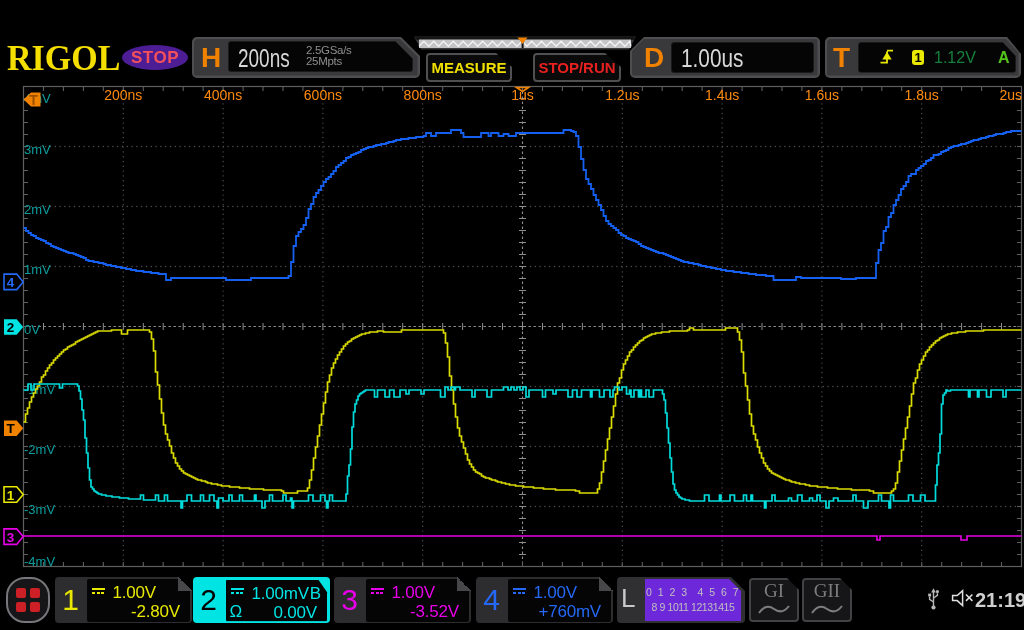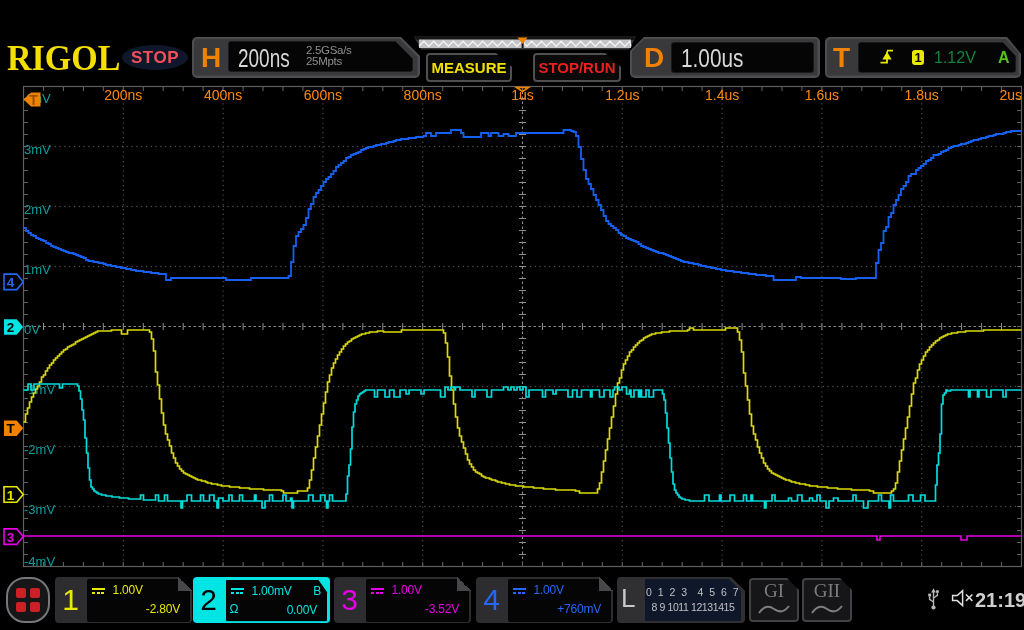--- a/index.html
+++ b/index.html
@@ -5,21 +5,21 @@
 * { margin:0; padding:0; box-sizing:border-box; }
 html,body { width:1024px; height:630px; background:#000; overflow:hidden;
   font-family:"Liberation Sans", sans-serif; }
 #scr { position:relative; width:1024px; height:630px; background:#000; }
 .abs { position:absolute; }
 
 #info { left:2px; top:6px; color:#f2f2f2; font-size:17px; letter-spacing:-0.1px; }
 
 #logo { left:7px; top:39px; color:#f5df00; font-family:"Liberation Serif", serif;
   font-weight:bold; font-size:34px; letter-spacing:0px; transform:scaleY(1.05); transform-origin:top left; }
-#stopbtn { left:122px; top:45px; width:66px; height:25px; background:#0f172a;
+#stopbtn { left:122px; top:45px; width:66px; height:25px; background:#4c1d95;
   border-radius:50%; color:#f4505a; font-weight:bold; font-size:17px;
   text-align:center; line-height:25px; letter-spacing:0.5px; }
 .panel { background:#4e4e50; border-radius:5px; }
 .pinner { position:absolute; left:1.5px; top:1.5px; right:1.5px; bottom:1.5px; background:#39393b; border-radius:4px; }
 .pletter { color:#f08200; font-weight:bold; font-size:28px; }
 .pblack { position:absolute; background:#050505; border:1px solid #1a1a1a; border-radius:3px; }
 #hpanel { left:192px; top:37px; width:228px; height:41px;
   clip-path:polygon(0 0, 209px 0, 228px 19px, 228px 41px, 0 41px); }
 #hpanel .pinner { clip-path:polygon(0 0, 206px 0, 224px 18px, 224px 37px, 0 37px); }
 #hpanel .pblack { left:36px; top:4px; width:185px; height:31px;
@@ -50,37 +50,37 @@
 #stoprun { left:533px; width:88px; color:#e82020;
   clip-path:polygon(0 0, 72px 0, 88px 14px, 88px 29px, 0 29px); }
 
 #menubtn { left:6px; top:577px; width:44px; height:46px; background:#161618;
   border:2.5px solid #77777b; border-radius:19px; }
 #menubtn div { position:absolute; width:10px; height:10px; background:#cc2026; border-radius:2px; }
 .chbox { top:577px; width:137px; height:46px; background:#2d2d2f; border-radius:4px; }
 .chnum { position:absolute; left:0; top:0; width:31px; height:46px; font-size:30px;
   text-align:center; line-height:46px; }
 .chpanel { position:absolute; left:31.5px; top:2px; width:103.5px; height:42.5px; background:#050505;
-  border-radius:2px; font-size:12px; letter-spacing:-0.2px; }
+  border-radius:2px; font-size:17px; letter-spacing:-0.2px; }
 .chtop { position:absolute; left:26px; top:4px; }
 .chbot { position:absolute; right:10px; top:23px; }
 .cpl { position:absolute; left:5.5px; top:8.5px; width:13px; height:7px; }
 .cpl i { position:absolute; left:0; background:currentColor; height:2px; }
 .chbox .fold { position:absolute; right:0; top:0; width:14px; height:14px; }
 #ch1 { left:55px; } #ch1 .chnum,#ch1 .chpanel { color:#e8e800; }
 #ch2 { left:193px; background:#00e4e4; }
 #ch2 .chnum { color:#000; }
 #ch2 .chpanel { color:#00e4e4; border:1.5px solid #00e4e4; left:31.5px; width:103.5px; top:1.5px; height:43px;
   clip-path:polygon(0 0, 93px 0, 103.5px 15px, 103.5px 43px, 0 43px); }
 #ch3 { left:334px; } #ch3 .chnum,#ch3 .chpanel { color:#e800e8; }
 #ch4 { left:476px; } #ch4 .chnum,#ch4 .chpanel { color:#2468f5; }
 #lbox { left:617px; top:577px; width:128px; height:46px; background:#303032; border-radius:4px;
   clip-path:polygon(0 0, 114px 0, 128px 14px, 128px 46px, 0 46px); }
 #lbox .l { position:absolute; left:4px; top:6px; color:#c8c8c8; font-size:26px; }
-#lbox .dig { position:absolute; left:28px; top:2px; width:96px; height:42px; background:#0f172a;
+#lbox .dig { position:absolute; left:28px; top:2px; width:96px; height:42px; background:#6d28d9;
   color:#c0c0c0; font-size:10.5px; line-height:15px; padding-top:6px; text-align:center; white-space:nowrap;
   clip-path:polygon(0 0, 84px 0, 96px 12px, 96px 42px, 0 42px); }
 .gbtn { top:578px; width:50px; height:44px; background:#161618; border:2px solid #424244;
   border-radius:4px; color:#7d7d7d; text-align:center;
   clip-path:polygon(0 0, 38px 0, 50px 12px, 50px 44px, 0 44px); }
 .gbtn .t { font-family:"Liberation Serif", serif; font-size:19px; line-height:20px; margin-top:1px; }
 #gi { left:749px; } #gii { left:802px; }
 #clock { left:975px; top:589px; color:#cfcfcf; font-size:20px;font-weight:bold; }
 </style>
 </head>

